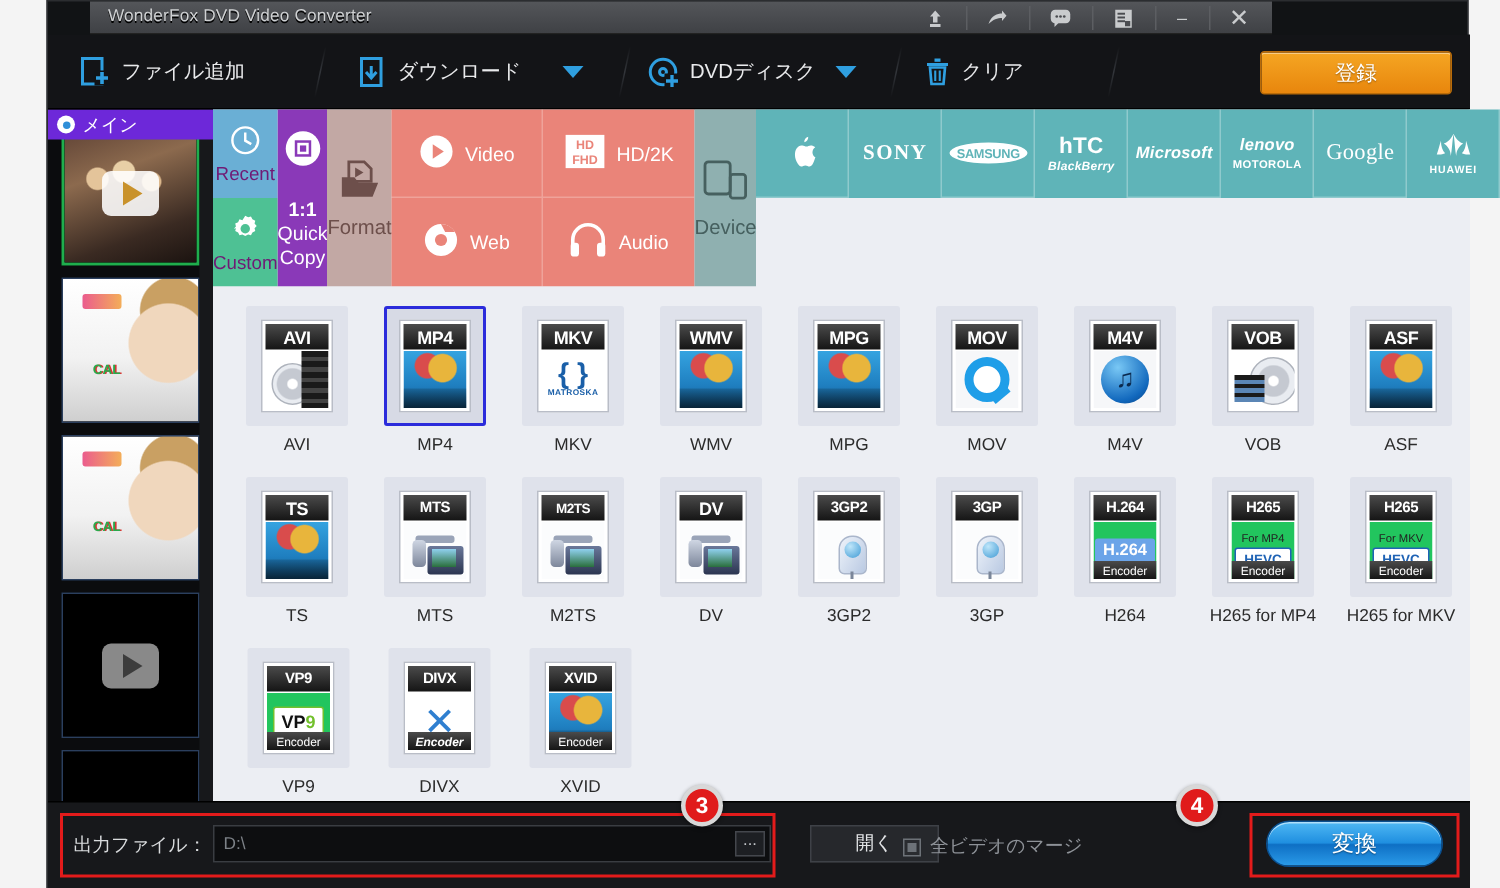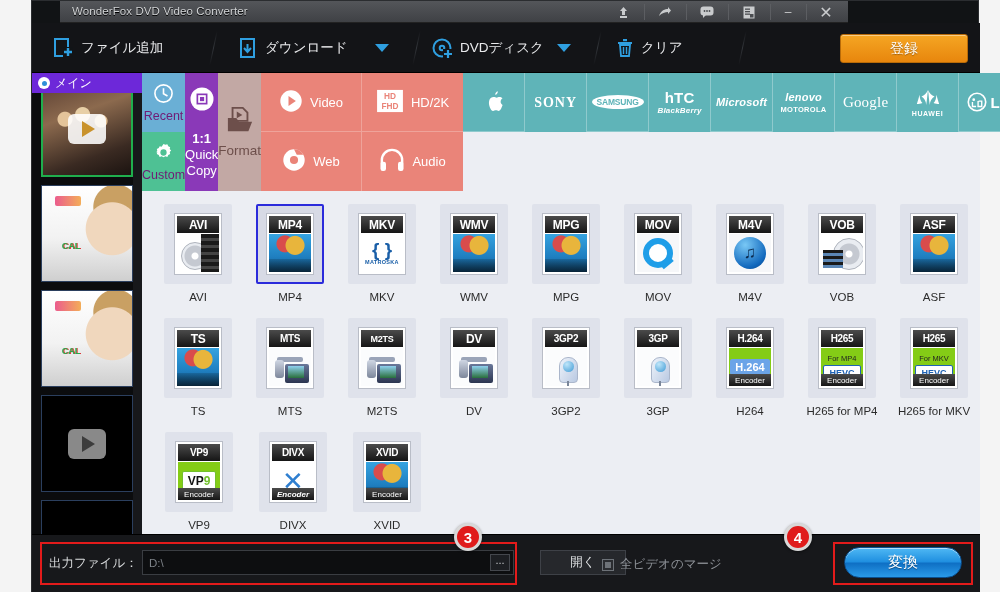--- a/index.html
+++ b/index.html
@@ -301,21 +301,21 @@
     border: 1px solid #aab6cb;
   }
   .gp-screen {
     position: absolute; left: 18px; top: 13px; width: 11px; height: 11px;
     border-radius: 50%; background: radial-gradient(circle at 35% 30%, #bfe6fa, #3f9ad4);
   }
   .gp-cord {
     position: absolute; left: 22px; top: 33px; width: 2px; height: 8px; background: #7a8699;
   }
   .art-enc {
-    position: absolute; inset: 0; background: #84cc16;
+    position: absolute; inset: 0; background: #22c55e;
     display: flex; flex-direction: column; align-items: center; justify-content: center;
   }
   .enc-badge {
     font-size: 11px; font-weight: bold; color: #fff;
     background: #6ba4e8; border-radius: 2px; padding: 2px 5px;
   }
   .enc-badge.hevc { background: #fff; color: #1f63b5; border: 1px solid #1f63b5; font-size: 9px; }
   .enc-badge.vp9 { background: #fff; color: #111; border: 1px solid #72c02c; font-size: 12px; }
   .enc-badge.vp9 span { color: #72c02c; }
   .enc-sub { font-size: 7.5px; color: #222; margin-bottom: 2px; }
@@ -608,20 +608,29 @@
                     <path d="M3 17 v-4 a11 11 0 0 1 22 0 v4" fill="none" stroke="#fff" stroke-width="2.6"></path>
                     <rect x="1.5" y="15" width="6" height="10" rx="2.4" fill="#fff"></rect>
                     <rect x="20.5" y="15" width="6" height="10" rx="2.4" fill="#fff"></rect>
                   </svg>
               </span>
               <span>Audio</span>
             </div>
           </div>
         </div>
 
+        <div class="c-device">
+          <span>
+            <svg width="32" height="28" viewBox="0 0 34 30">
+              <rect x="2" y="2" width="18" height="23" rx="2.5" fill="none" stroke="#46605f" stroke-width="2"></rect>
+              <rect x="20" y="11" width="11" height="17" rx="2" fill="none" stroke="#46605f" stroke-width="2"></rect>
+            </svg>
+          </span>
+          <span style="font-size:13.5px">Device</span>
+        </div>
 
         <div class="brandgrid">
           <div class="brand-col">
             <div class="brand-cell">
               <svg width="22" height="26" viewBox="0 0 22 26">
                   <path d="M14.8 2.2 c.2 1.6-.9 3.3-2.6 3.6 -.2-1.5 1-3.2 2.6-3.6z M18.6 18.6 c-.6 1.5-1.6 3.4-2.9 3.4 -1.1 0-1.5-.7-2.8-.7 -1.3 0-1.7.7-2.8.7 -1.3 0-2.5-2-3.2-3.6 -1.3-3.2-1.4-7.4 .9-9.3 1-.9 2.2-1.1 3.1-1.1 1.1 0 1.8.7 2.8.7 .9 0 1.5-.7 2.9-.7 .9 0 2 .3 2.9 1.2 -2.5 1.5-2.4 5.4 .1 6.7z" fill="#fff"></path>
                 </svg>
             </div>
             <div class="brand-cell" style="border-bottom:none">
               <span class="brand-txt bt-sony">SONY</span>

